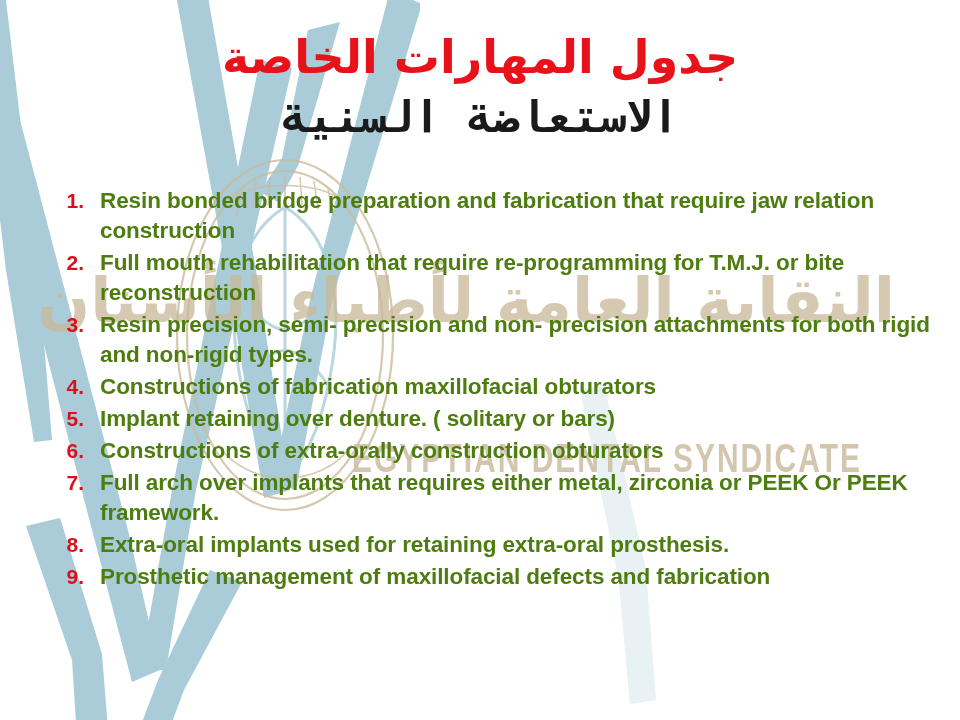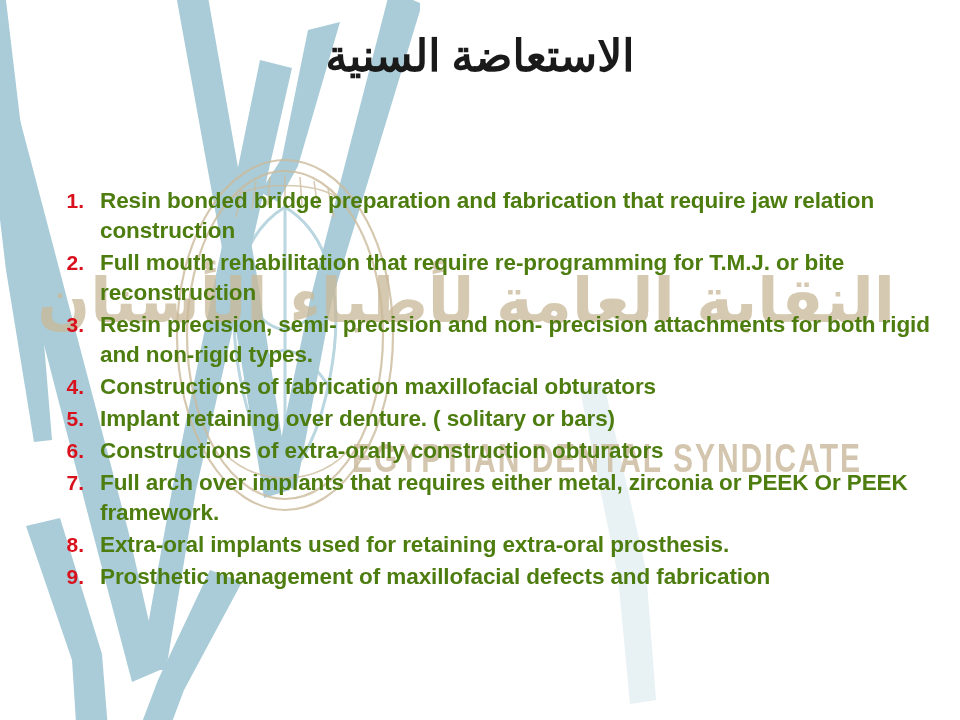--- a/index.html
+++ b/index.html
@@ -83,22 +83,22 @@
     font-weight: 700;
     line-height: 1.12;
     font-family: "DejaVu Sans", sans-serif;
     white-space: nowrap;
   }
   .title-line2 {
     color: #1a1a1a;
     font-size: 44px;
     font-weight: 700;
     line-height: 1.12;
-    margin-top: 0;
-    font-family: Liberation Serif, serif;
+    margin-top: 12px;
+    font-family: Liberation Mono, monospace;
     white-space: nowrap;
   }
 
   .skills-list {
     position: absolute;
     left: 56px;
     top: 186px;
     width: 880px;
     margin: 0;
     padding: 0;
@@ -179,20 +179,21 @@
       </g>
     </svg>
 
     <div class="wm-arabic">النقابة العامة لأطباء الأسنان</div>
     <div class="wm-syndicate">EGYPTIAN DENTAL SYNDICATE</div>
   </div>
 
   <div class="content">
 
     <div class="title-block">
+      <div class="title-line1">جدول المهارات الخاصة</div>
       <div class="title-line2">الاستعاضة السنية</div>
     </div>
 
     <ol class="skills-list">
       <li class="skill-item">
         <span class="skill-num">1.</span>
         <span class="skill-text">Resin bonded bridge preparation and fabrication that require jaw relation construction</span>
       </li>
       <li class="skill-item">
         <span class="skill-num">2.</span>

